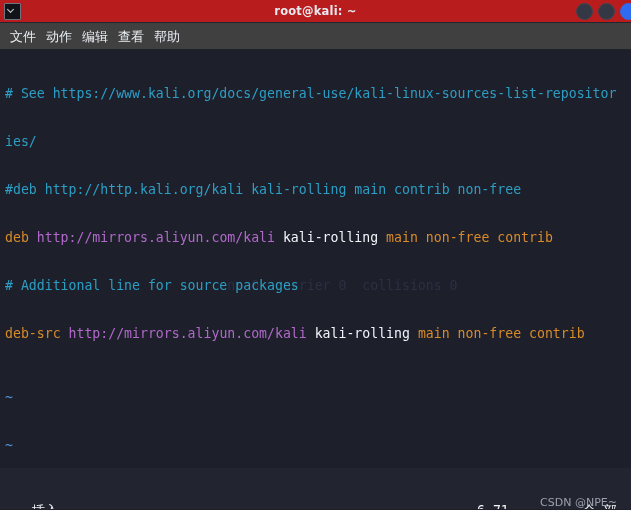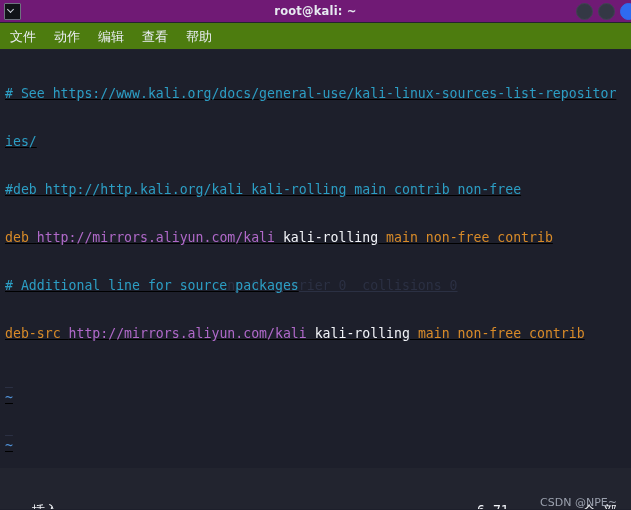--- a/index.html
+++ b/index.html
@@ -13,21 +13,21 @@
     height: 510px;
     overflow: hidden;
     background: #1d1f2b;
     font-family: "DejaVu Sans", sans-serif;
   }
 
   
   .titlebar {
     position: relative;
     height: 22px;
-    background: #701a75;
+    background: #b91c1c;
     display: flex;
     align-items: center;
     border-bottom: 1px solid #23252f;
   }
   .title-icon {
     width: 15px;
     height: 15px;
     margin-left: 4px;
     background: #111318;
     border: 1px solid #6e737f;
@@ -71,25 +71,25 @@
   }
   .win-btn.accent {
     background: #2e6bf0;
     border-color: #2e6bf0;
     margin-right: -6px;
   }
 
   
   .menubar {
     height: 26px;
-    background: #4d7c0f;
+    background: #404040;
     display: flex;
     align-items: center;
     padding-left: 10px;
-    gap: 18px;
+    gap: 10px;
     border-bottom: 1px solid #20222c;
   }
   .menu-item {
     font-size: 13px;
     color: #e9ecf2;
     font-family: "DejaVu Sans", sans-serif;
     cursor: default;
     line-height: 1;
   }
 
@@ -110,21 +110,21 @@
     left: 5px;
     top: 4px;
     right: 0;
   }
   .ghost {
     color: #2b3043;
   }
   .fg {
     z-index: 2;
   }
-  .line { height: 16px; text-decoration: underline; }
+  .line { height: 16px; }
 
   .c-comment { color: #2c9ec4; }
   .c-orange  { color: #d98b28; }
   .c-purple  { color: #b069c9; }
   .c-white   { color: #f2f4f8; }
   .c-tilde   { color: #4f8fd4; }
   .cursor {
     background: #f2f4f8;
     color: #1d1f2b;
   }

